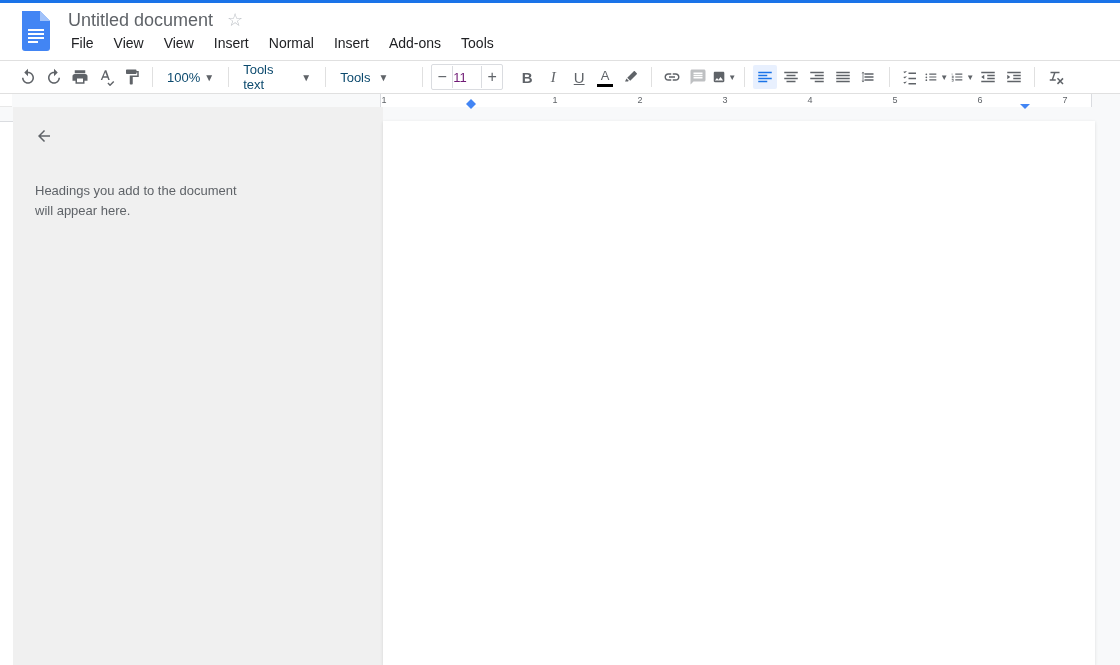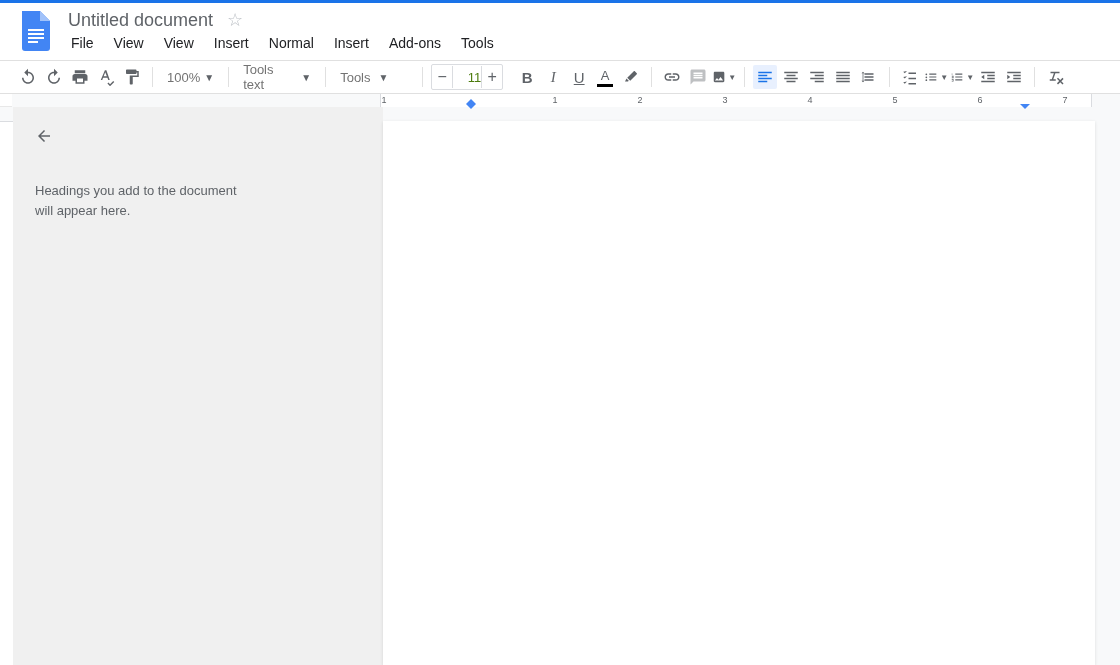--- a/index.html
+++ b/index.html
@@ -16,25 +16,25 @@
 .star { color: #bdc1c6; font-size: 18px; cursor: pointer; }
 .menu-bar { display: flex; gap: 14px; margin-top: 2px; }
 .menu-item { font-size: 14px; color: #202124; cursor: pointer; padding: 2px 3px; }
 
 .toolbar { height: 34px; border-top: 1px solid #e0e0e0; border-bottom: 1px solid #e0e0e0; display: flex; align-items: center; padding: 0 16px; gap: 2px; }
 .tb-btn { width: 24px; height: 24px; display: flex; align-items: center; justify-content: center; border-radius: 2px; cursor: pointer; color: #5f6368; }
 .tb-btn.active { background: #e8f0fe; color: #1a73e8; }
 .tb-btn svg { width: 18px; height: 18px; }
 .tb-sep { width: 1px; height: 20px; background: #e0e0e0; margin: 0 6px; }
 .tb-dropdown { display: flex; align-items: center; gap: 4px; padding: 0 6px; height: 24px; cursor: pointer; border-radius: 2px; }
-.tb-dropdown span { font-size: 13px; color: #737373; }
+.tb-dropdown span { font-size: 13px; color: #0c4a6e; }
 .tb-dropdown .caret { font-size: 10px; color: #5f6368; }
 .font-size-group { display: flex; align-items: center; border: 1px solid #dadce0; border-radius: 2px; }
 .font-size-group .tb-btn { width: 20px; height: 24px; }
-.font-size-input { width: 30px; height: 22px; border: none; border-left: 1px solid #dadce0; border-right: 1px solid #dadce0; text-align: right; font-size: 13px; color: #4d7c0f; }
+.font-size-input { width: 30px; height: 22px; border: none; border-left: 1px solid #dadce0; border-right: 1px solid #dadce0; text-align: left; font-size: 13px; color: #701a75; }
 .text-color { display: flex; flex-direction: column; align-items: center; }
 .text-color-bar { width: 16px; height: 3px; background: #000; margin-top: 1px; }
 
 .ruler-h { height: 13px; background: #fff; position: relative; border-bottom: 1px solid #e8e8e8; }
 .ruler-track { position: absolute; left: 12px; right: 0; height: 13px; background: #f8f9fa; }
 .ruler-white { position: absolute; left: 380px; width: 712px; height: 13px; background: #fff; border-left: 1px solid #dadce0; border-right: 1px solid #dadce0; }
 .ruler-num { position: absolute; font-size: 9px; color: #5f6368; top: 1px; transform: translateX(-50%); }
 .ruler-indent { position: absolute; top: 1px; }
 .ruler-indent.left { left: 466px; }
 .ruler-indent.right { left: 1020px; }

